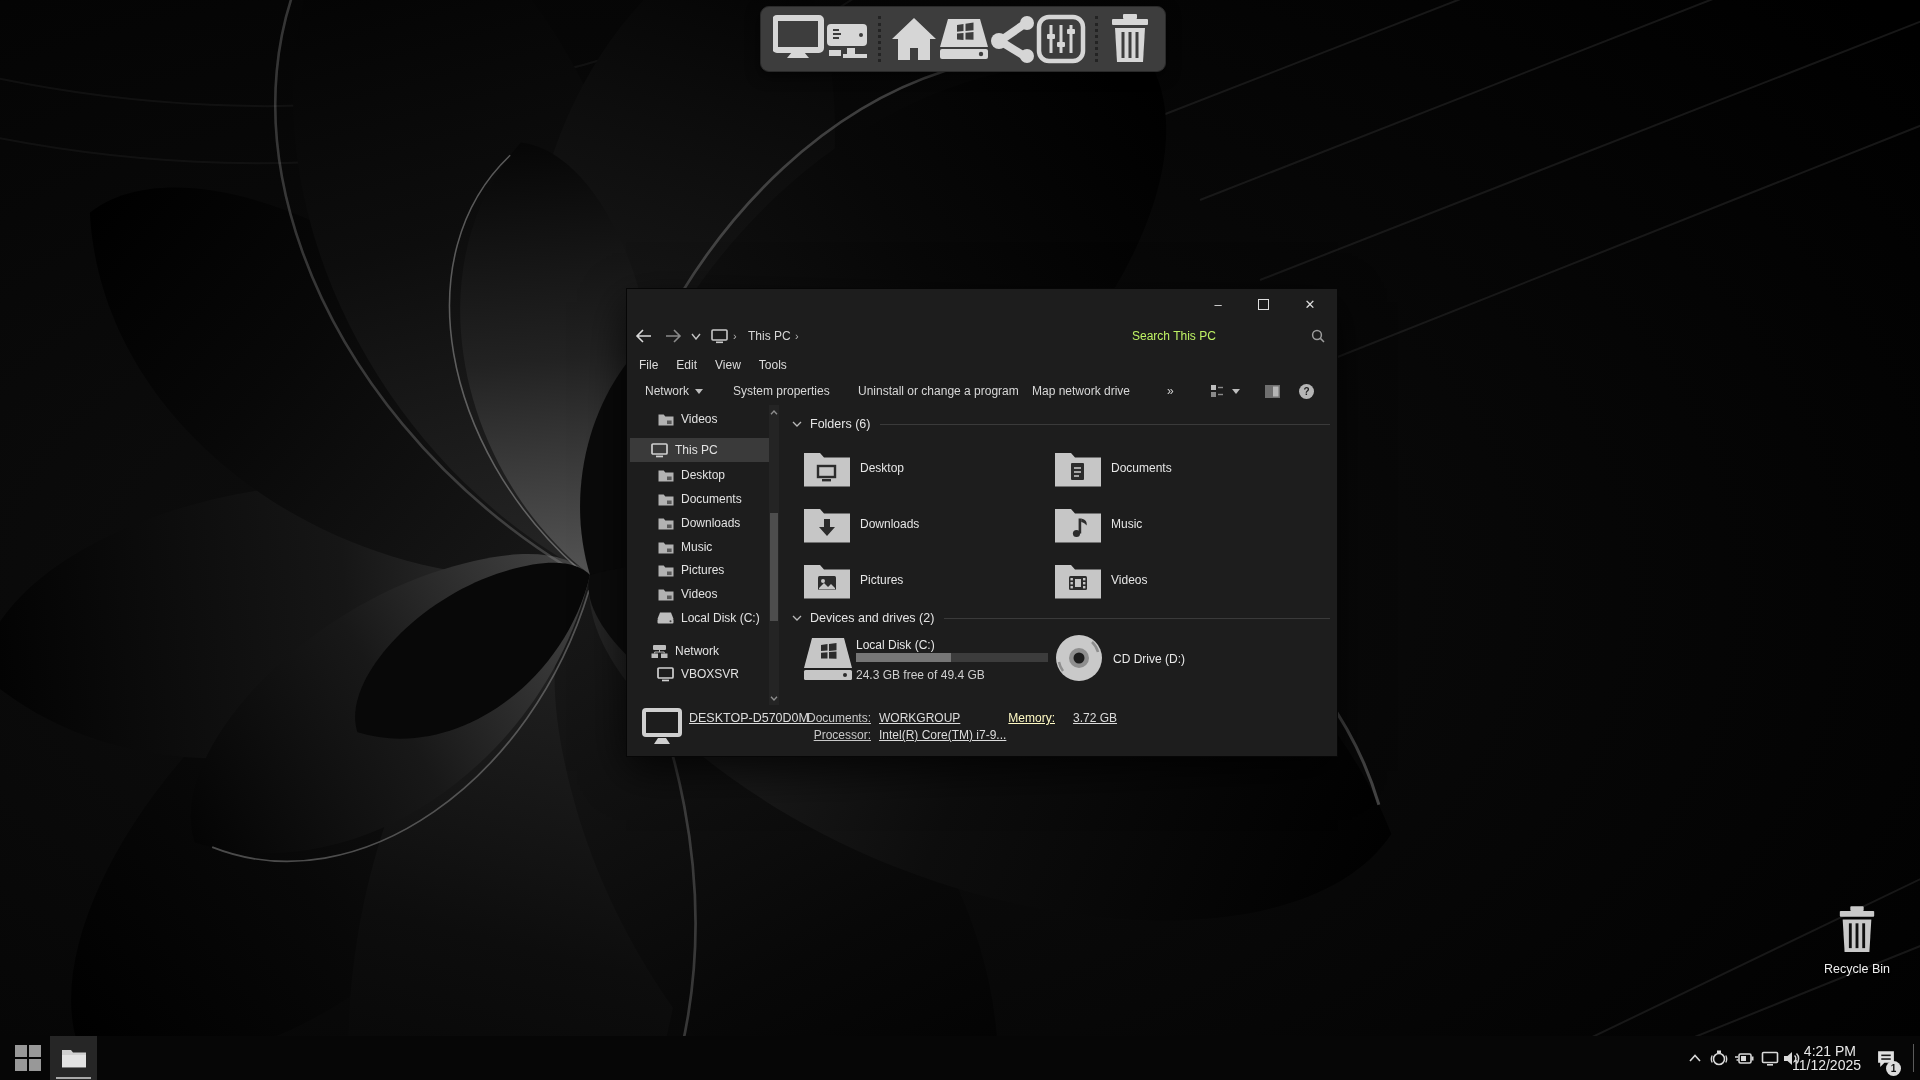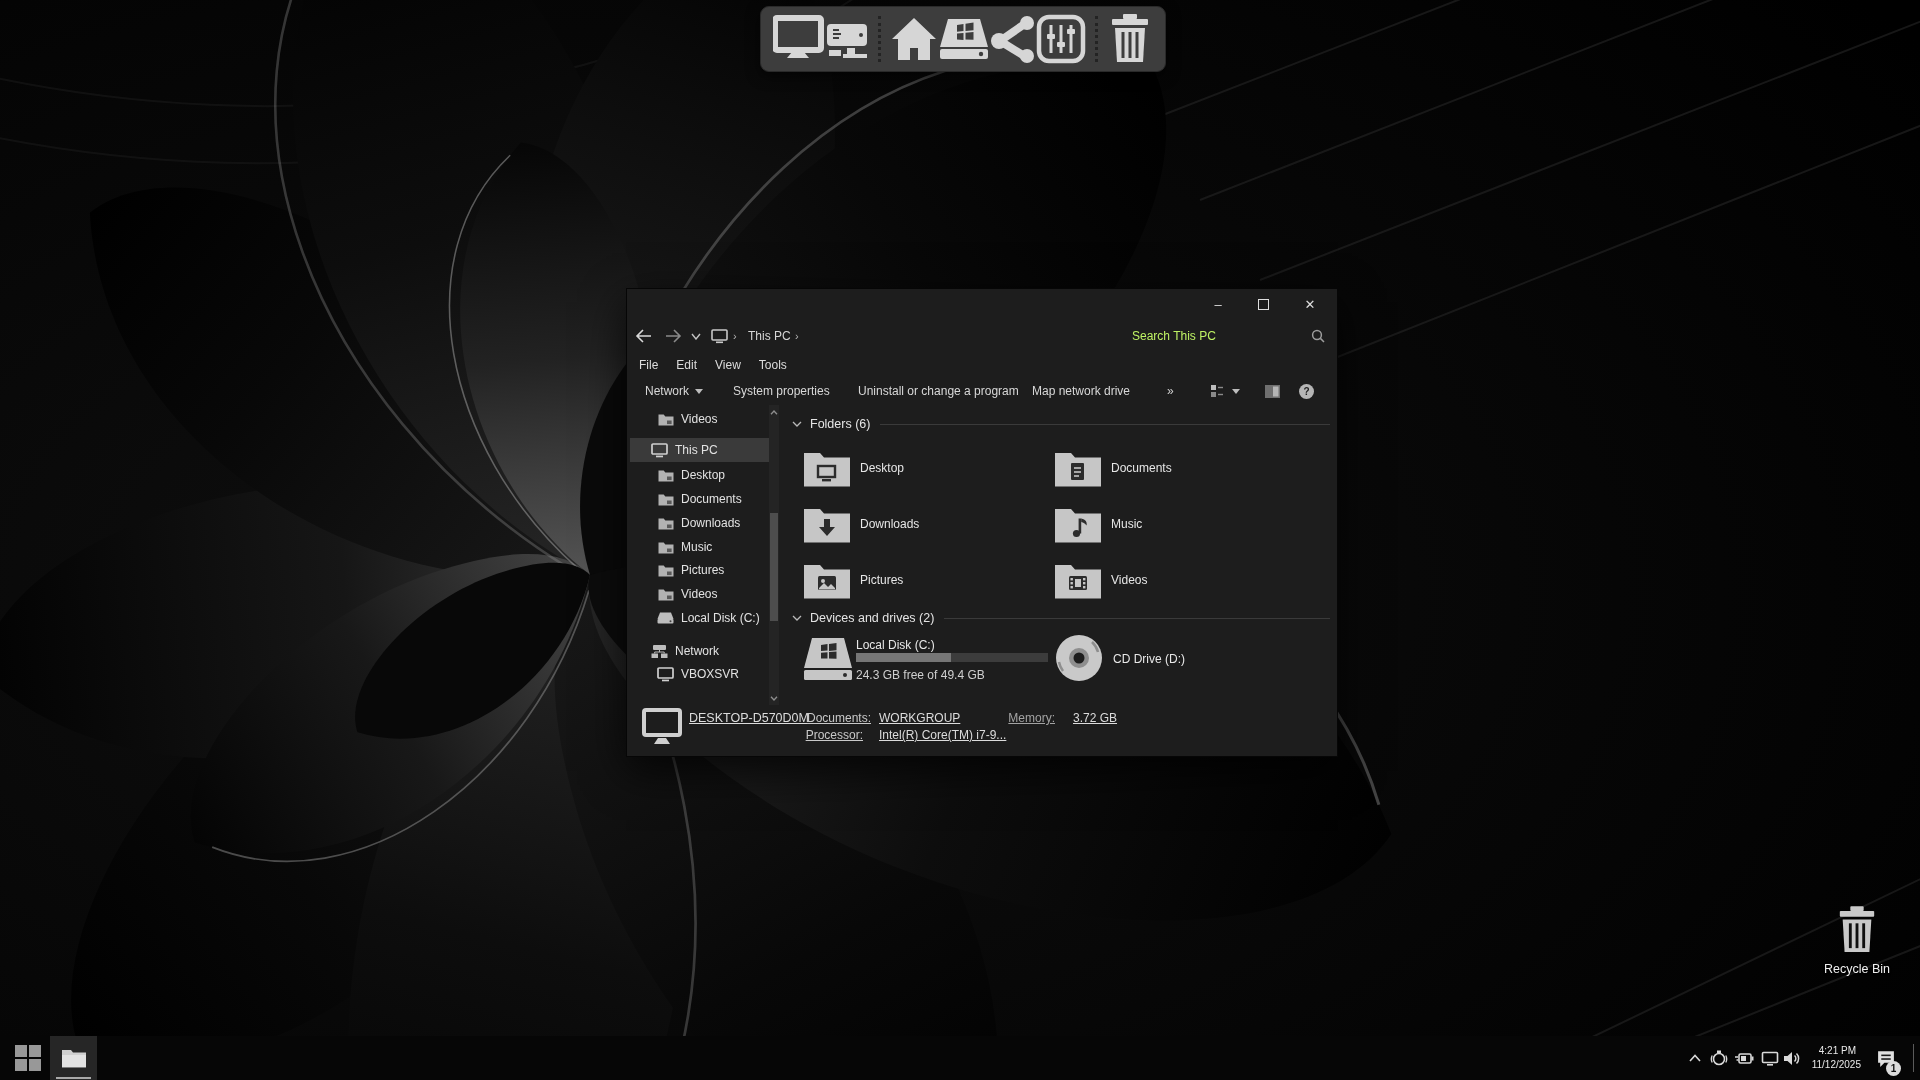--- a/index.html
+++ b/index.html
@@ -31,21 +31,21 @@
   #content{position:absolute;left:165px;top:0;width:546px;height:300px;}
   .sechdr{position:absolute;left:0;display:flex;align-items:center;width:100%;color:#e4e4e4;font-size:12.5px;}
   .sechdr .rule{flex:1;height:1px;background:#3a3a3a;margin-left:10px;margin-right:8px;}
   .tile{position:absolute;display:flex;align-items:center;}
   .tlabel{margin-left:9px;color:#e6e6e6;font-size:12px;white-space:nowrap;}
   #details{position:absolute;left:0;top:416px;right:0;height:52px;font-size:12px;color:#dcdcdc;}
   .dl{position:absolute;white-space:nowrap;text-decoration:underline;}
   .dlr{text-align:right;}
   #taskbar{position:absolute;left:0;top:1036px;width:1920px;height:44px;background:#060606;}
   .tbtn{position:absolute;top:0;height:44px;display:flex;align-items:center;justify-content:center;}
-  #clock{position:absolute;left:1795px;top:0;width:66px;height:44px;display:flex;flex-direction:column;align-items:flex-end;justify-content:center;font-size:10px;color:#e8e8e8;line-height:14px;}
+  #clock{position:absolute;left:1795px;top:0;width:66px;height:44px;display:flex;flex-direction:column;align-items:flex-end;justify-content:center;font-size:14px;color:#e8e8e8;line-height:14px;}
   #rbin{position:absolute;left:1807px;top:906px;width:100px;text-align:center;}
   #rbin .lbl{margin-top:4px;font-size:12.5px;color:#f0f0f0;text-shadow:0 1px 2px #000;}
 </style>
 </head>
 <body>
 
 <svg width="1920" height="1080" viewBox="0 0 1920 1080" style="position:absolute;left:0;top:0">
   <defs>
     <radialGradient id="bg" cx="0.32" cy="0.55" r="0.85">
       <stop offset="0" stop-color="#101010"></stop>
@@ -505,23 +505,23 @@
     </div>
   </div>
   <div id="details">
     <svg class="abs" style="left:15px;top:3px" width="40" height="40" viewBox="0 0 40 40">
         <rect x="2" y="2" width="36" height="25" rx="2" fill="none" stroke="#cfcfcf" stroke-width="4"></rect>
         <path d="M12 36 L28 36 L24 30 L16 30 Z" fill="#cfcfcf"></path>
       </svg>
     <span class="dl" style="left:62px;top:6px;font-size:12.5px">DESKTOP-D570D0M</span>
     <span class="dl dlr" style="left:174px;top:6px;width:70px;color:#c9c9c9">Documents:</span>
     <span class="dl" style="left:252px;top:6px">WORKGROUP</span>
-    <span class="dl dlr" style="left:350px;top:6px;width:78px;color:#a3a3a3">Memory:</span>
+    <span class="dl dlr" style="left:350px;top:6px;width:78px;color:#fef9c3">Memory:</span>
     <span class="dl" style="left:446px;top:6px">3.72 GB</span>
-    <span class="dl dlr" style="left:166px;top:23px;width:70px;color:#c9c9c9">Processor:</span>
+    <span class="dl dlr" style="left:174px;top:23px;width:70px;color:#c9c9c9">Processor:</span>
     <span class="dl" style="left:252px;top:23px">Intel(R) Core(TM) i7-9...</span>
   </div>
 </div>
 
 <div id="rbin">
   <svg width="42" height="48" viewBox="0 0 44 50">
     <rect x="15" y="0" width="14" height="5" rx="1" fill="#c9c9c9"></rect>
     <rect x="4" y="5" width="36" height="6" rx="1" fill="#c9c9c9"></rect>
     <path d="M7 14 H37 L35 48 H9 Z" fill="#c9c9c9"></path>
     <g stroke="#101010" stroke-width="3">

